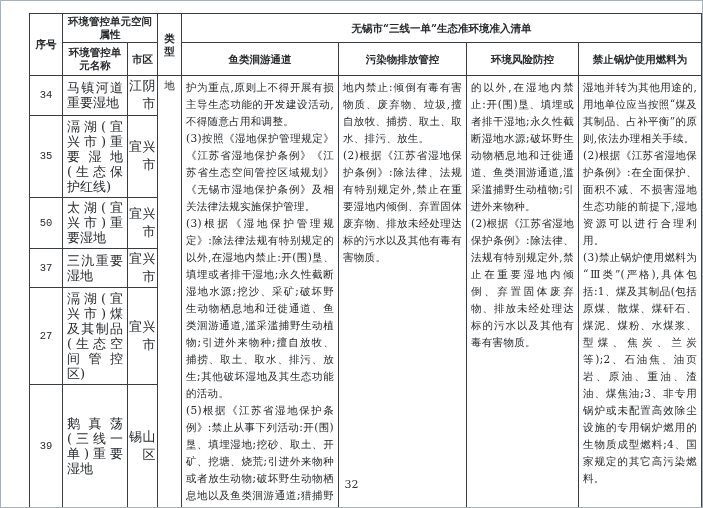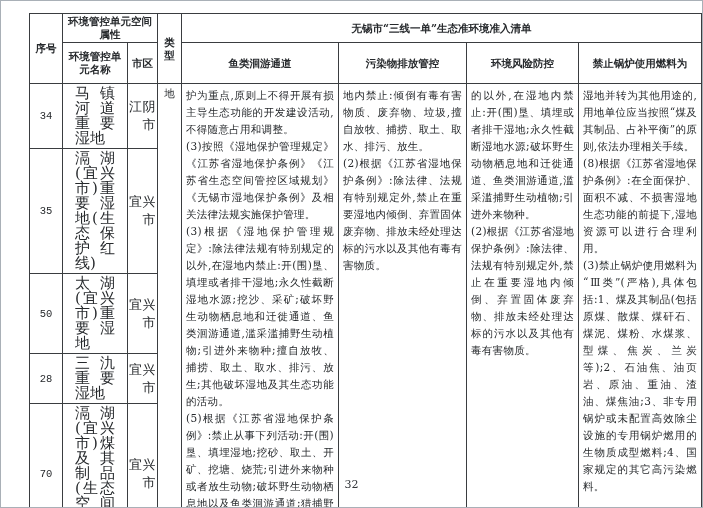--- a/index.html
+++ b/index.html
@@ -28,37 +28,37 @@
     overflow: hidden;
   }
   .doc-table th {
     font-weight: bold;
     text-align: center;
     font-size: 10.5px;
     line-height: 13px;
     padding: 1px 2px;
   }
   .hr1 { height: 17px; }
-  .hr2 { height: 41px; }
+  .hr2 { height: 33px; }
   .r34 { height: 33px; }
   .r35 { height: 62px; }
   .r36 { height: 45px; }
   .r37 { height: 35px; }
   .r38 { height: 62px; }
   .r39 { height: 120px; }
   .r40 { height: 48px; }
   td.ser {
     text-align: center;
     font-size: 10.5px;
     font-family: Liberation Mono, monospace;
   }
   td.name {
-    font-size: 15px;
+    font-size: 13px;
     line-height: 15px;
-    padding: 2px 12px;
+    padding: 2px 4px;
     text-align: justify;
     text-align-last: left;
   }
   td.dist {
     text-align: right;
     font-size: 13px;
     letter-spacing: 0.5px;
     padding: 1px;
   }
   td.type-cell {
@@ -133,41 +133,41 @@
         <td class="content" rowspan="7">
             <div class="para">地内禁止:倾倒有毒有害物质、废弃物、垃圾,擅自放牧、捕捞、取土、取水、排污、放生。</div>
             <div class="para">(2)根据《江苏省湿地保护条例》:除法律、法规有特别规定外,禁止在重要湿地内倾倒、弃置固体废弃物、排放未经处理达标的污水以及其他有毒有害物质。</div>
           </td>
         <td class="content" rowspan="7">
             <div class="para">的以外,在湿地内禁止:开(围)垦、填埋或者排干湿地;永久性截断湿地水源;破坏野生动物栖息地和迁徙通道、鱼类洄游通道,滥采滥捕野生动植物;引进外来物种。</div>
             <div class="para">(2)根据《江苏省湿地保护条例》:除法律、法规有特别规定外,禁止在重要湿地内倾倒、弃置固体废弃物、排放未经处理达标的污水以及其他有毒有害物质。</div>
           </td>
         <td class="content" rowspan="7">
             <div class="para">湿地并转为其他用途的,用地单位应当按照“煤及其制品、占补平衡”的原则,依法办理相关手续。</div>
-            <div class="para">(8)根据《江苏省湿地保护条例》:在全面保护、面积不减、不损害湿地生态功能的前提下,湿地资源可以进行合理利用。</div>
+            <div class="para">(2)根据《江苏省湿地保护条例》:在全面保护、面积不减、不损害湿地生态功能的前提下,湿地资源可以进行合理利用。</div>
             <div class="para">(3)禁止锅炉使用燃料为“Ⅲ类”(严格),具体包括:1、煤及其制品(包括原煤、散煤、煤矸石、煤泥、煤粉、水煤浆、型煤、焦炭、兰炭等);2、石油焦、油页岩、原油、重油、渣油、煤焦油;3、非专用锅炉或未配置高效除尘设施的专用锅炉燃用的生物质成型燃料;4、国家规定的其它高污染燃料。</div>
           </td>
       </tr>
       <tr class="r35">
         <td class="ser">35</td>
         <td class="name">滆湖(宜兴市)重要湿地(生态保护红线)</td>
         <td class="dist">宜兴市</td>
       </tr>
       <tr class="r36">
         <td class="ser">50</td>
         <td class="name">太湖(宜兴市)重要湿地</td>
         <td class="dist">宜兴市</td>
       </tr>
       <tr class="r37">
-        <td class="ser">28</td>
+        <td class="ser">37</td>
         <td class="name">三氿重要湿地</td>
         <td class="dist">宜兴市</td>
       </tr>
       <tr class="r38">
-        <td class="ser">70</td>
+        <td class="ser">27</td>
         <td class="name">滆湖(宜兴市)煤及其制品(生态空间管控区)</td>
         <td class="dist">宜兴市</td>
       </tr>
       <tr class="r39">
         <td class="ser">39</td>
         <td class="name">鹅真荡(三线一单)重要湿地</td>
         <td class="dist">锡山区</td>
       </tr>
       <tr class="r40">
         <td class="ser">40</td>

